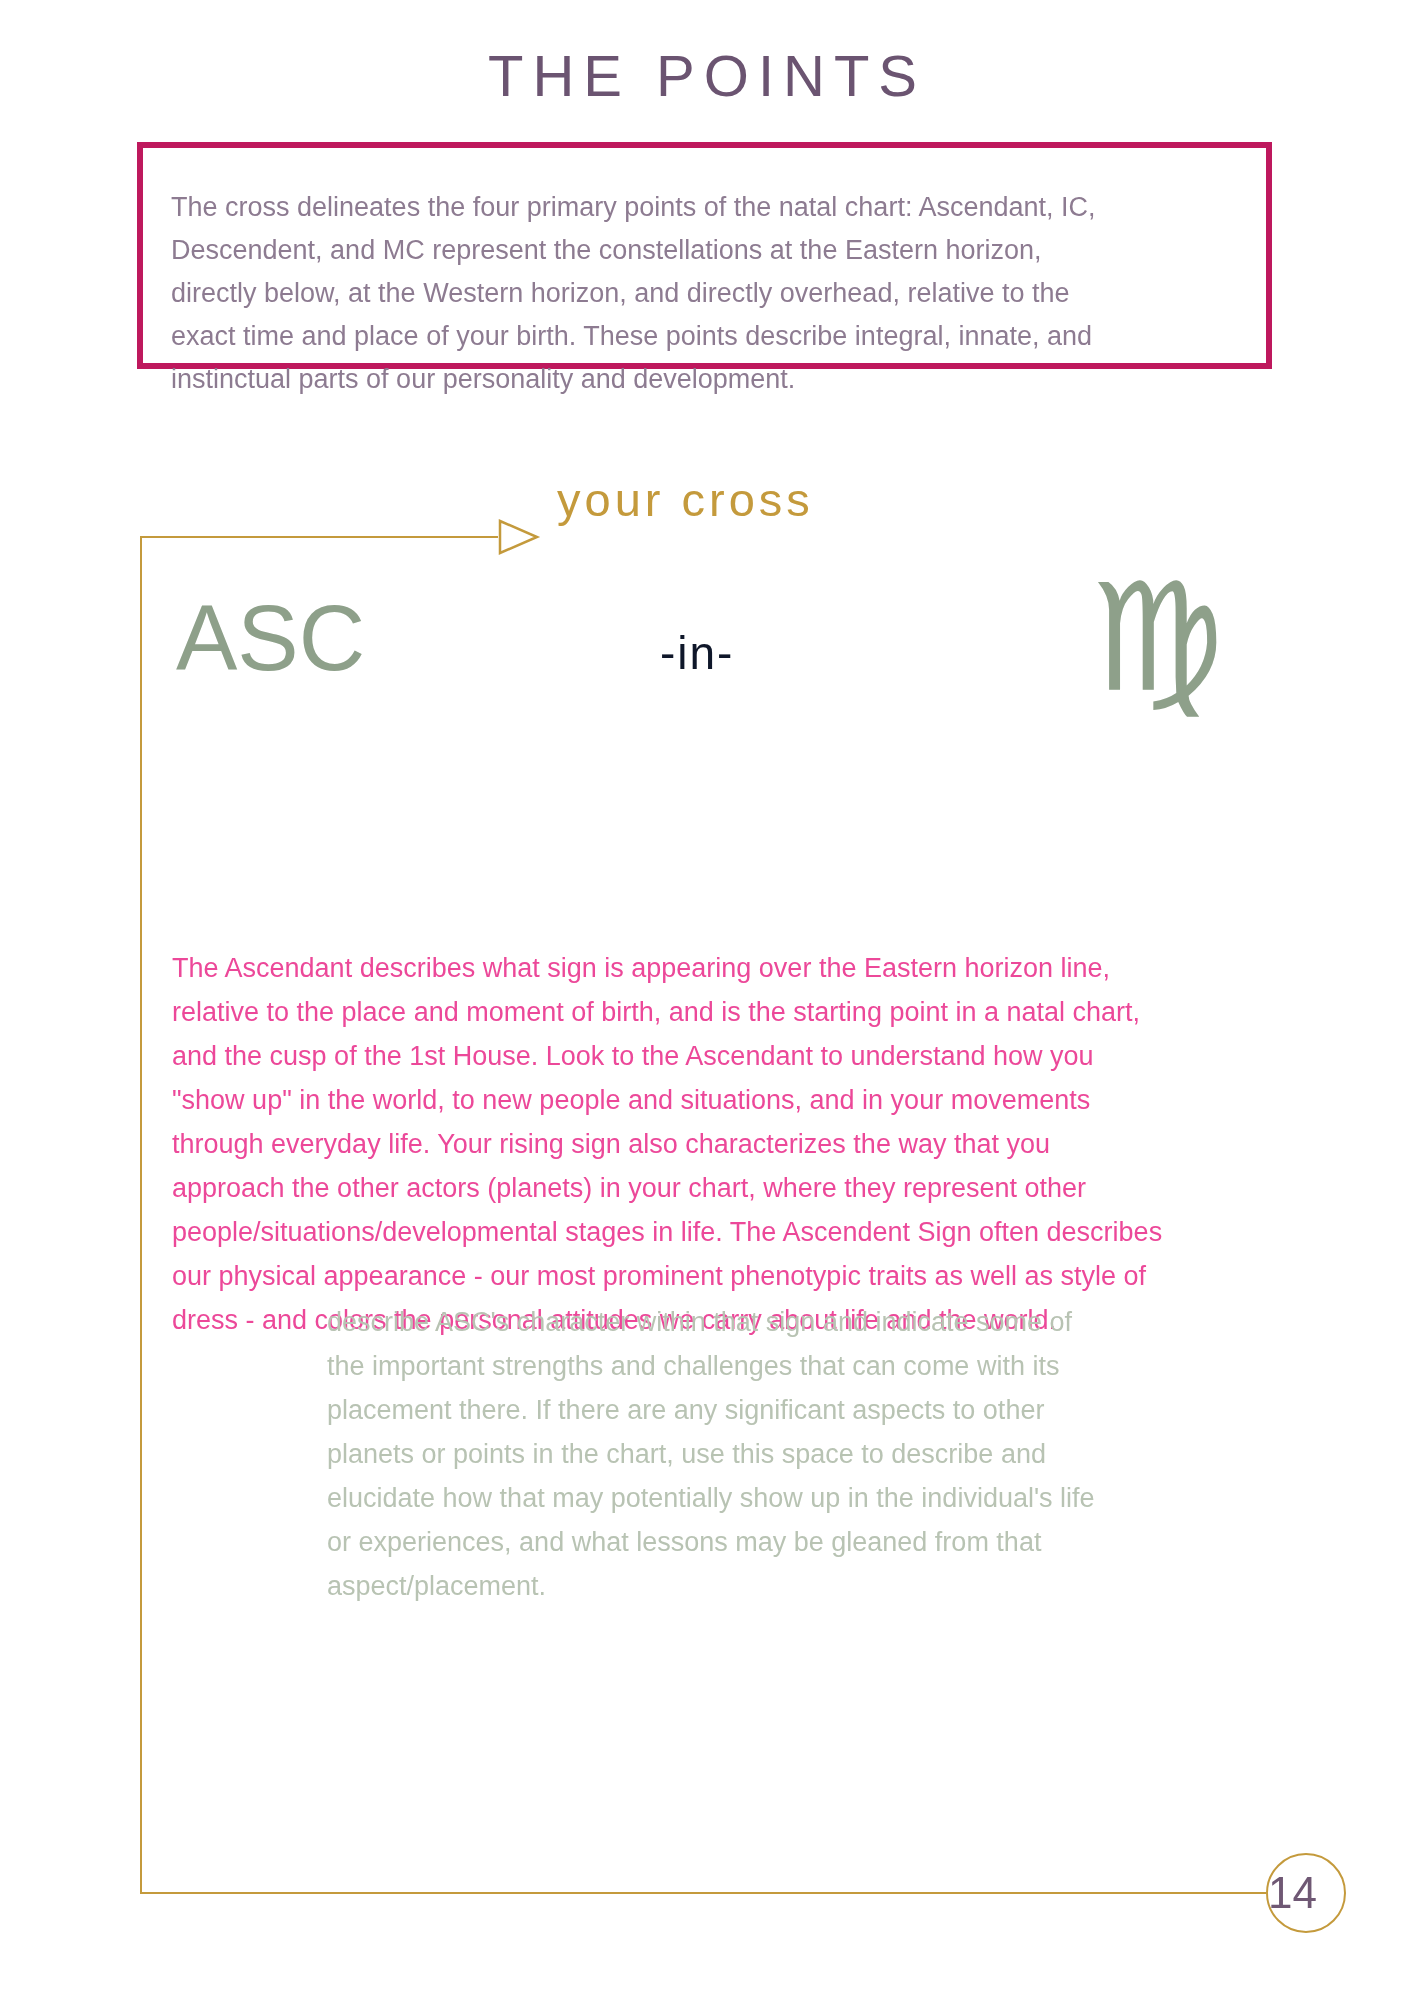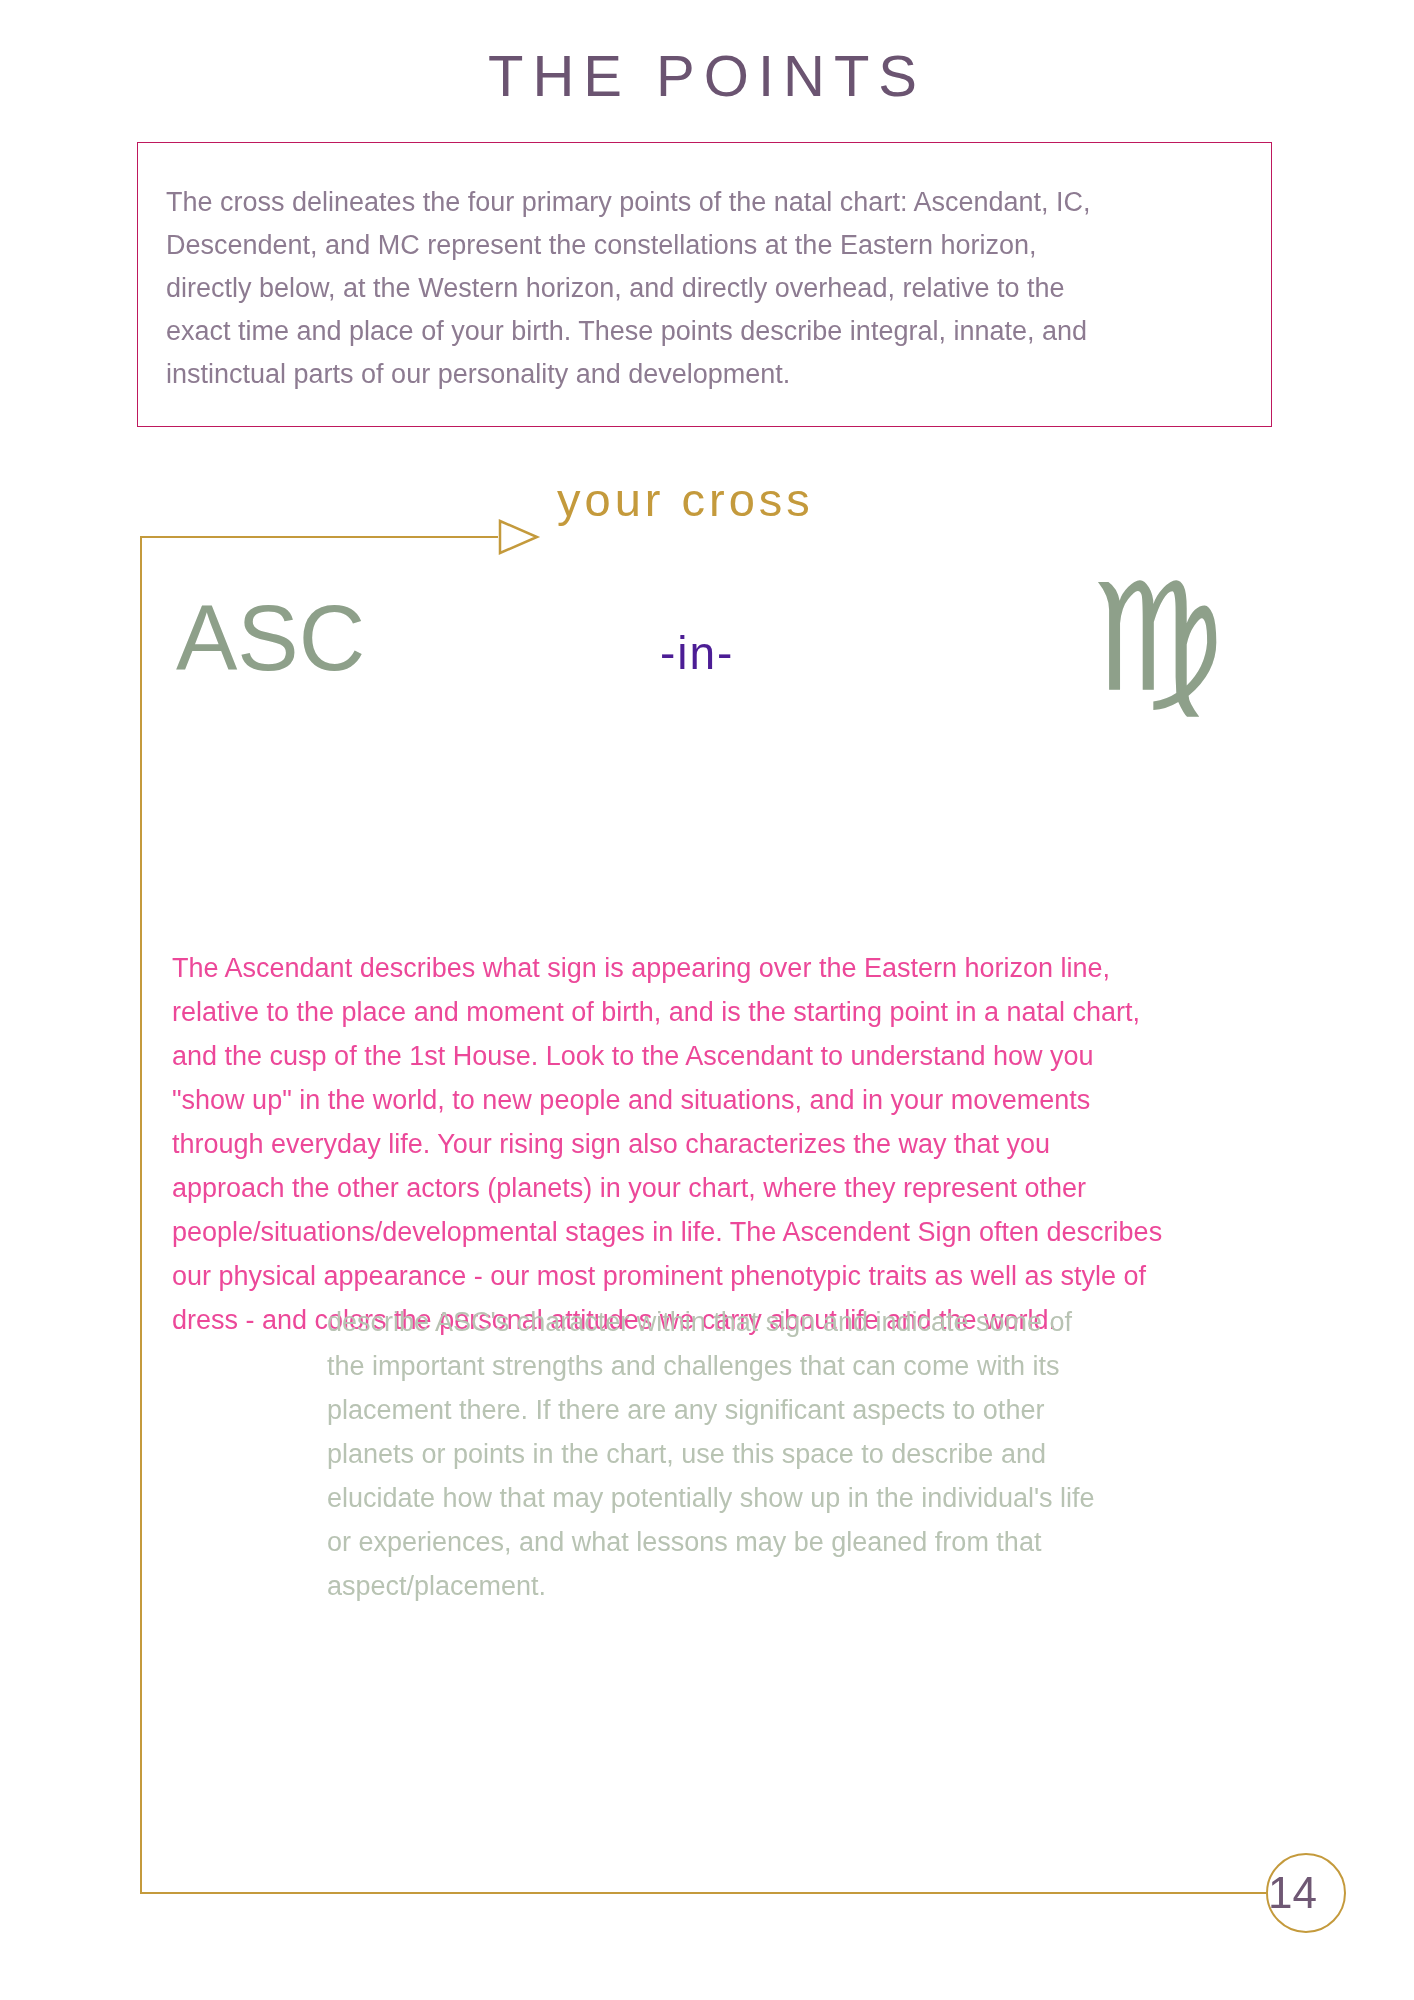--- a/index.html
+++ b/index.html
@@ -20,22 +20,22 @@
     font-size: 58px;
     font-weight: 300;
     letter-spacing: 9px;
     color: #6b5471;
   }
   .intro-box {
     position: absolute;
     left: 137px;
     top: 142px;
     width: 1135px;
-    height: 285px;
-    border: 1px solid #be185d;
+    height: 227px;
+    border: 6px solid #be185d;
     box-sizing: border-box;
   }
   .intro-text {
     position: absolute;
     left: 28px;
     top: 38px;
     font-size: 27px;
     line-height: 43px;
     color: #8d7b91;
     white-space: pre-line;
@@ -96,21 +96,21 @@
     letter-spacing: 7px;
     color: #6f5874;
   }
   .sign-row-connector {
     position: absolute;
     left: 660px;
     top: 626px;
     font-size: 46px;
     font-weight: 300;
     letter-spacing: 2px;
-    color: #4c1d95;
+    color: #0f172a;
   }
   .sign-row-sign {
     position: absolute;
     left: 858px;
     top: 618px;
     font-size: 56px;
     font-weight: 300;
     letter-spacing: 7px;
     color: #6f5874;
   }

